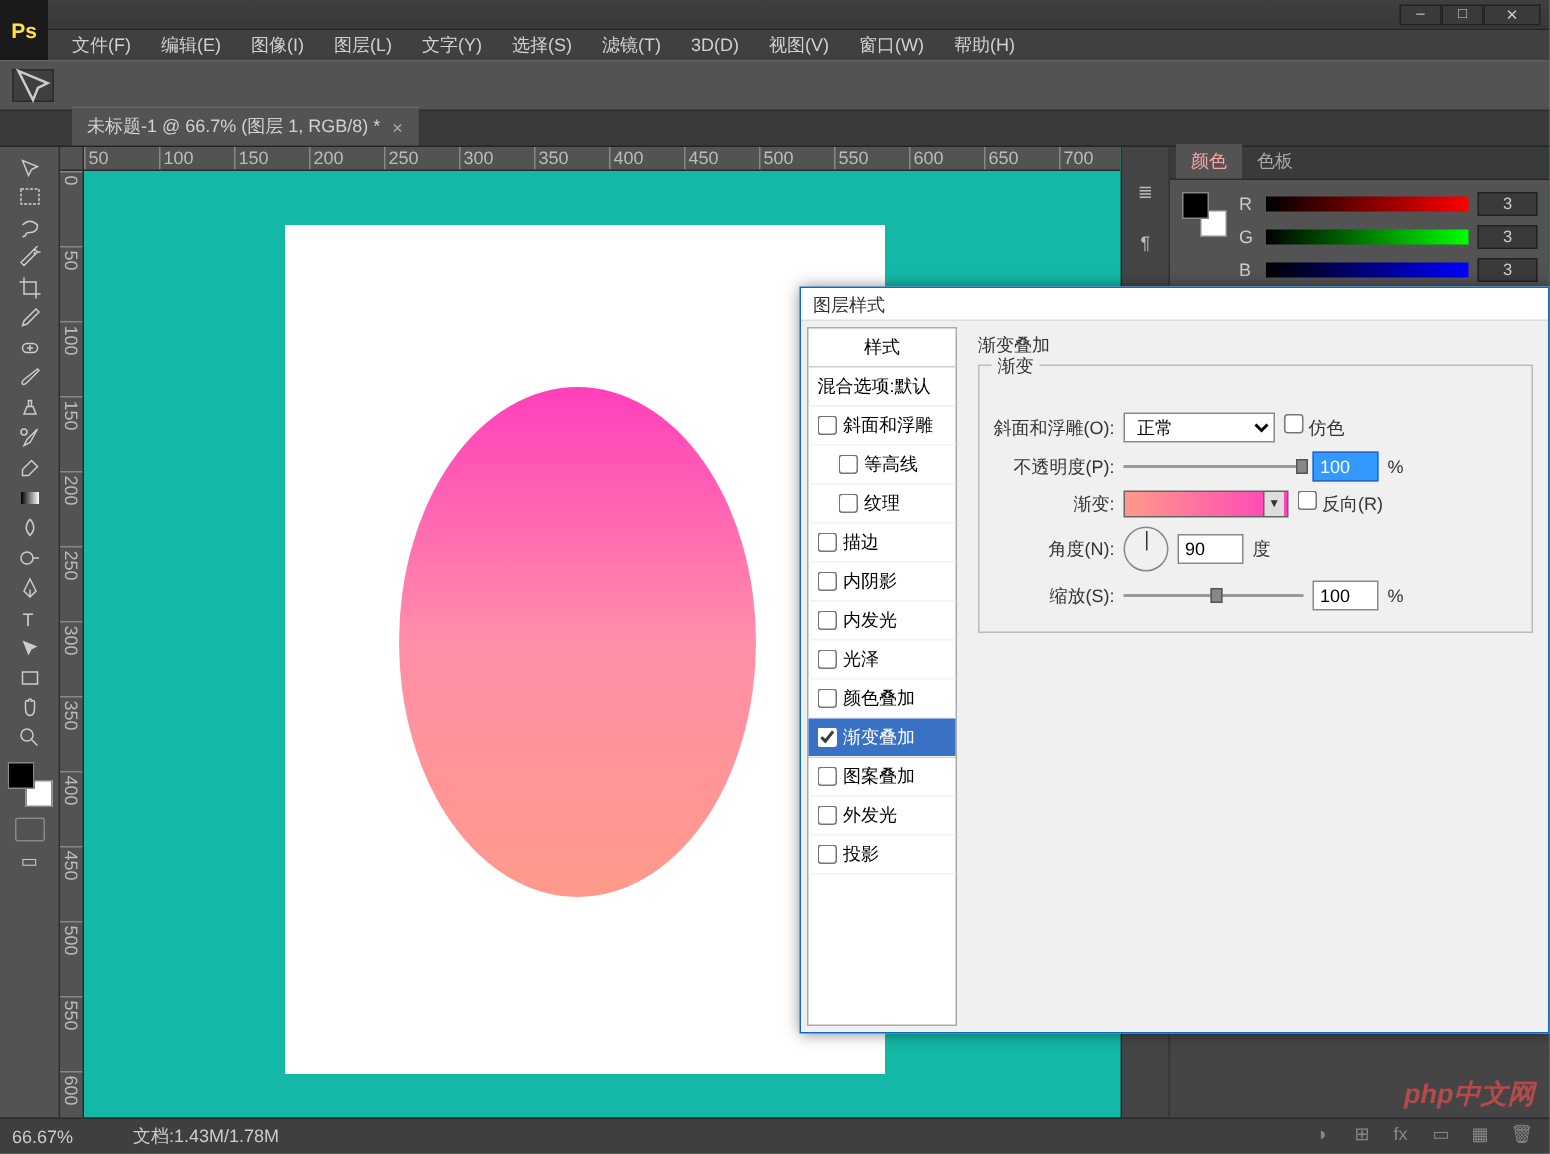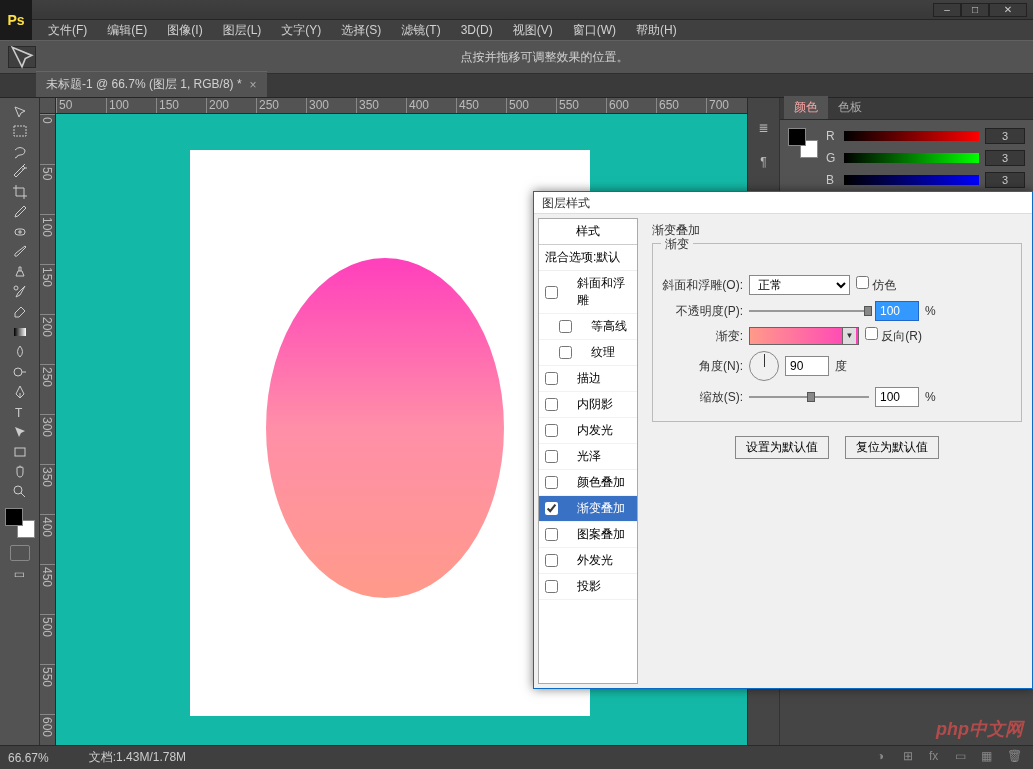--- a/index.html
+++ b/index.html
@@ -17,21 +17,21 @@
 
 .menubar { height: 20px; background: #404040; display: flex; align-items: center; padding-left: 40px; color: #d1d1d1; gap: 4px; }
 .menu-item { padding: 2px 8px; cursor: default; }
 
 
 .optionsbar { height: 34px; background: #535353; border-top: 1px solid #616161; border-bottom: 1px solid #2f2f2f; display: flex; align-items: center; color: #d1d1d1; padding-left: 8px; }
 .options-tool { width: 28px; height: 22px; border: 1px solid #2a2a2a; background: #3f3f3f; display: flex; align-items: center; justify-content: center; margin-right: 20px; }
 .options-text { flex: 1; text-align: center; }
 
 
-.tabbar { height: 24px; background: #3a3a3a; border-bottom: 1px solid #252525; display: flex; align-items: flex-end; padding-left: 36px; }
+.tabbar { height: 24px; background: #3a3a3a; border-bottom: 1px solid #252525; display: flex; align-items: flex-end; padding-left: 48px; }
 .doc-tab { background: #535353; color: #d1d1d1; padding: 4px 10px; border-top: 1px solid #666; display: flex; align-items: center; gap: 8px; }
 .doc-tab .x { color: #aaa; }
 
 
 .workspace { display: flex; height: calc(769px - 20px - 20px - 34px - 24px - 24px); }
 
 
 .toolbox { width: 40px; background: #535353; border-right: 1px solid #2f2f2f; display: flex; flex-direction: column; align-items: center; padding-top: 4px; gap: 1px; }
 .tool { width: 24px; height: 19px; color: #d1d1d1; display: flex; align-items: center; justify-content: center; position: relative; }
 .tool svg { width: 16px; height: 16px; }
@@ -73,21 +73,21 @@
 
 .statusbar { height: 24px; background: #3f3f3f; border-top: 1px solid #2a2a2a; display: flex; align-items: center; color: #ccc; padding: 0 8px; gap: 40px; position: absolute; bottom: 0; left: 0; right: 0; }
 
 
 .dialog { position: absolute; top: 191px; left: 533px; width: 500px; height: 498px; background: #f0f0f0; border: 1px solid #096bc5; box-shadow: 0 0 10px rgba(0,0,0,0.5); display: flex; flex-direction: column; }
 .dialog-title { height: 22px; background: #fff; border-bottom: 1px solid #ddd; padding: 3px 8px; color: #333; }
 .dialog-body { flex: 1; display: flex; }
 .style-list { width: 100px; border: 1px solid #aaa; margin: 4px; background: #fff; display: flex; flex-direction: column; font-size: 12px; }
 .style-header { padding: 4px 8px; border-bottom: 1px solid #ccc; text-align: center; }
 .style-blend { padding: 4px 6px; border-bottom: 1px solid #eee; }
-.style-item { padding: 4px 6px; display: flex; align-items: center; gap: 19px; border-bottom: 1px solid #f2f2f2; }
+.style-item { padding: 4px 6px; display: flex; align-items: center; gap: 4px; border-bottom: 1px solid #f2f2f2; }
 .style-item input { margin: 0; }
 .style-item.indent { padding-left: 20px; }
 .style-item.active { background: #3971c5; color: #fff; }
 .style-item.active input { accent-color: #fff; }
 
 .style-settings { flex: 1; padding: 8px 10px; }
 .fieldset { border: 1px solid #bbb; padding: 8px; margin-bottom: 10px; }
 .fieldset-title { color: #333; margin-bottom: 6px; display: block; position: relative; top: -16px; background: #f0f0f0; width: fit-content; padding: 0 4px; }
 .field-row { display: flex; align-items: center; gap: 6px; margin: 6px 0; color: #333; }
 .field-row .lbl { width: 82px; text-align: right; }
@@ -134,21 +134,20 @@
   <div class="menu-item">窗口(W)</div>
   <div class="menu-item">帮助(H)</div>
 </div>
 
 <div class="optionsbar">
   <div class="options-tool">
     <svg viewBox="0 0 16 16" fill="none" stroke="#ccc" stroke-width="1">
         <path d="M2 2 L8 14 L10 9 L14 7 Z"></path>
       </svg>
   </div>
-  <div class="options-text">点按并拖移可调整效果的位置。</div>
 </div>
 
 <div class="tabbar">
   <div class="doc-tab">
     <span>未标题-1 @ 66.7% (图层 1, RGB/8) *</span>
     <span class="x">×</span>
   </div>
 </div>
 
 <div class="workspace">
@@ -448,24 +447,20 @@
         <div class="field-row">
           <span class="lbl">缩放(S):</span>
           <div class="slider-track">
               <div class="slider-thumb" style="left:58px"></div>
             </div>
           <input type="text" value="100" style="">
           <span>%</span>
         </div>
       </div>
 
-      <div class="btn-row">
-        <button class="dlg-btn">设置为默认值</button>
-        <button class="dlg-btn">复位为默认值</button>
-      </div>
     </div>
   </div>
 </div>
 
 <div class="watermark">php中文网</div>
 <div class="bottom-icons">
   <span>◑</span>
   <span>⊞</span>
   <span>fx</span>
   <span>▭</span>

